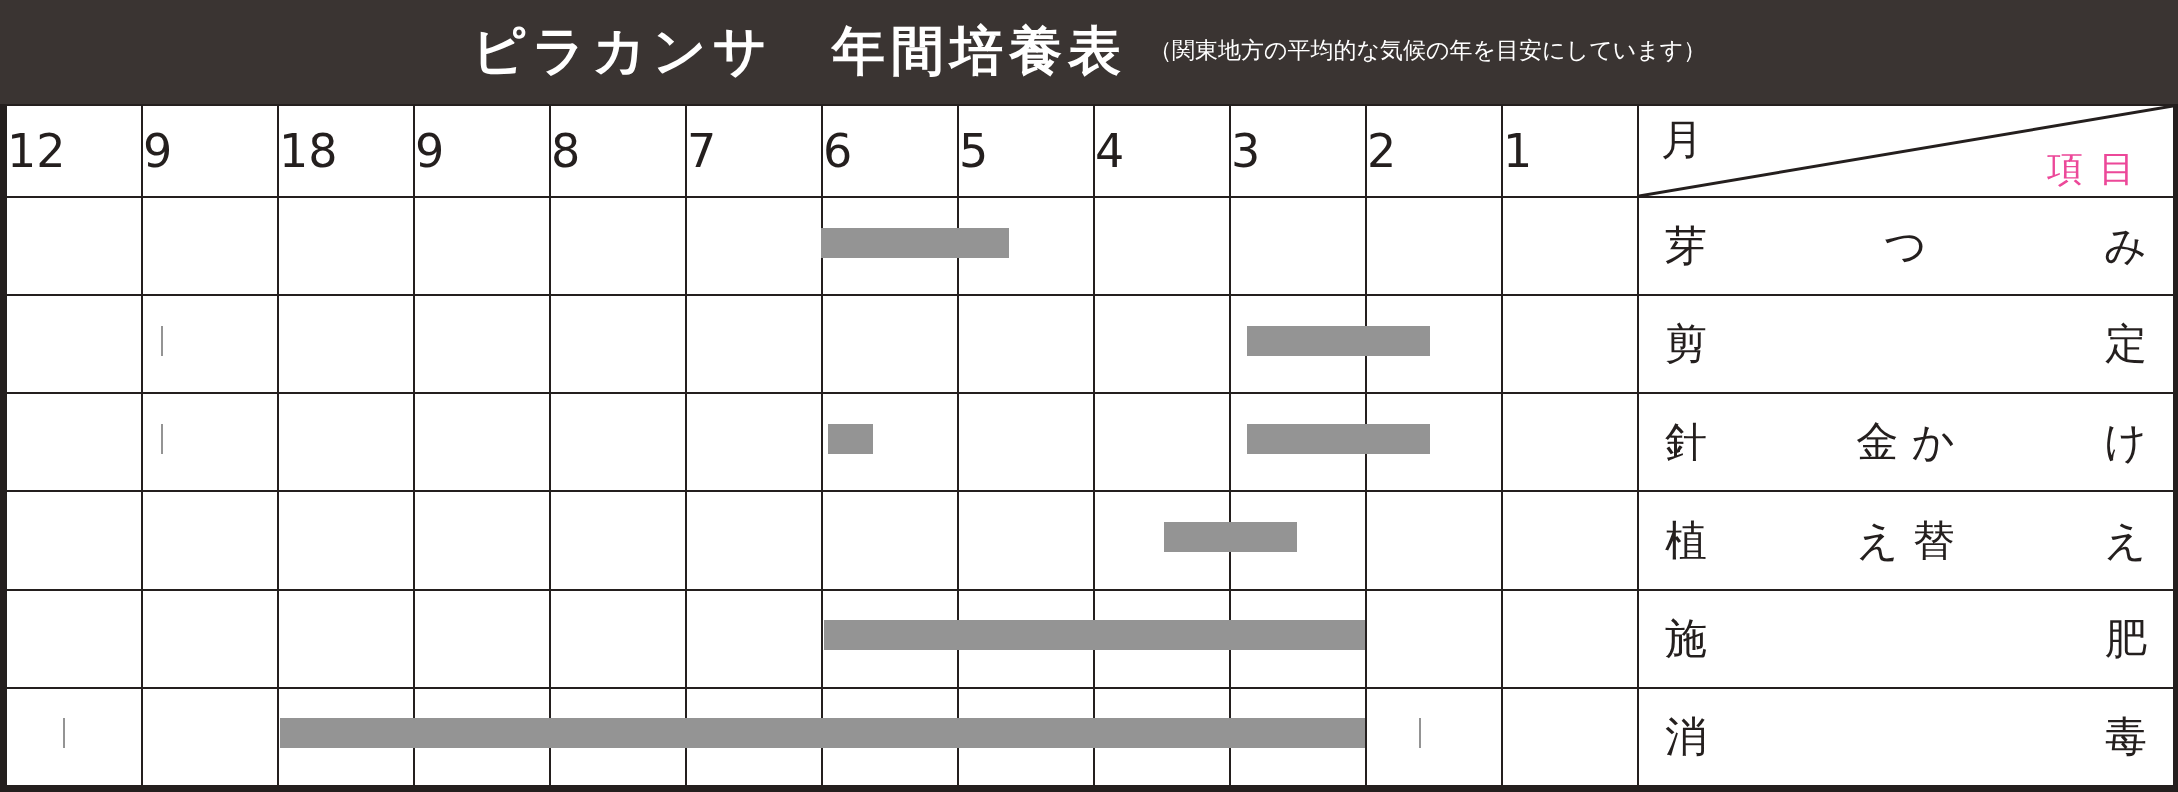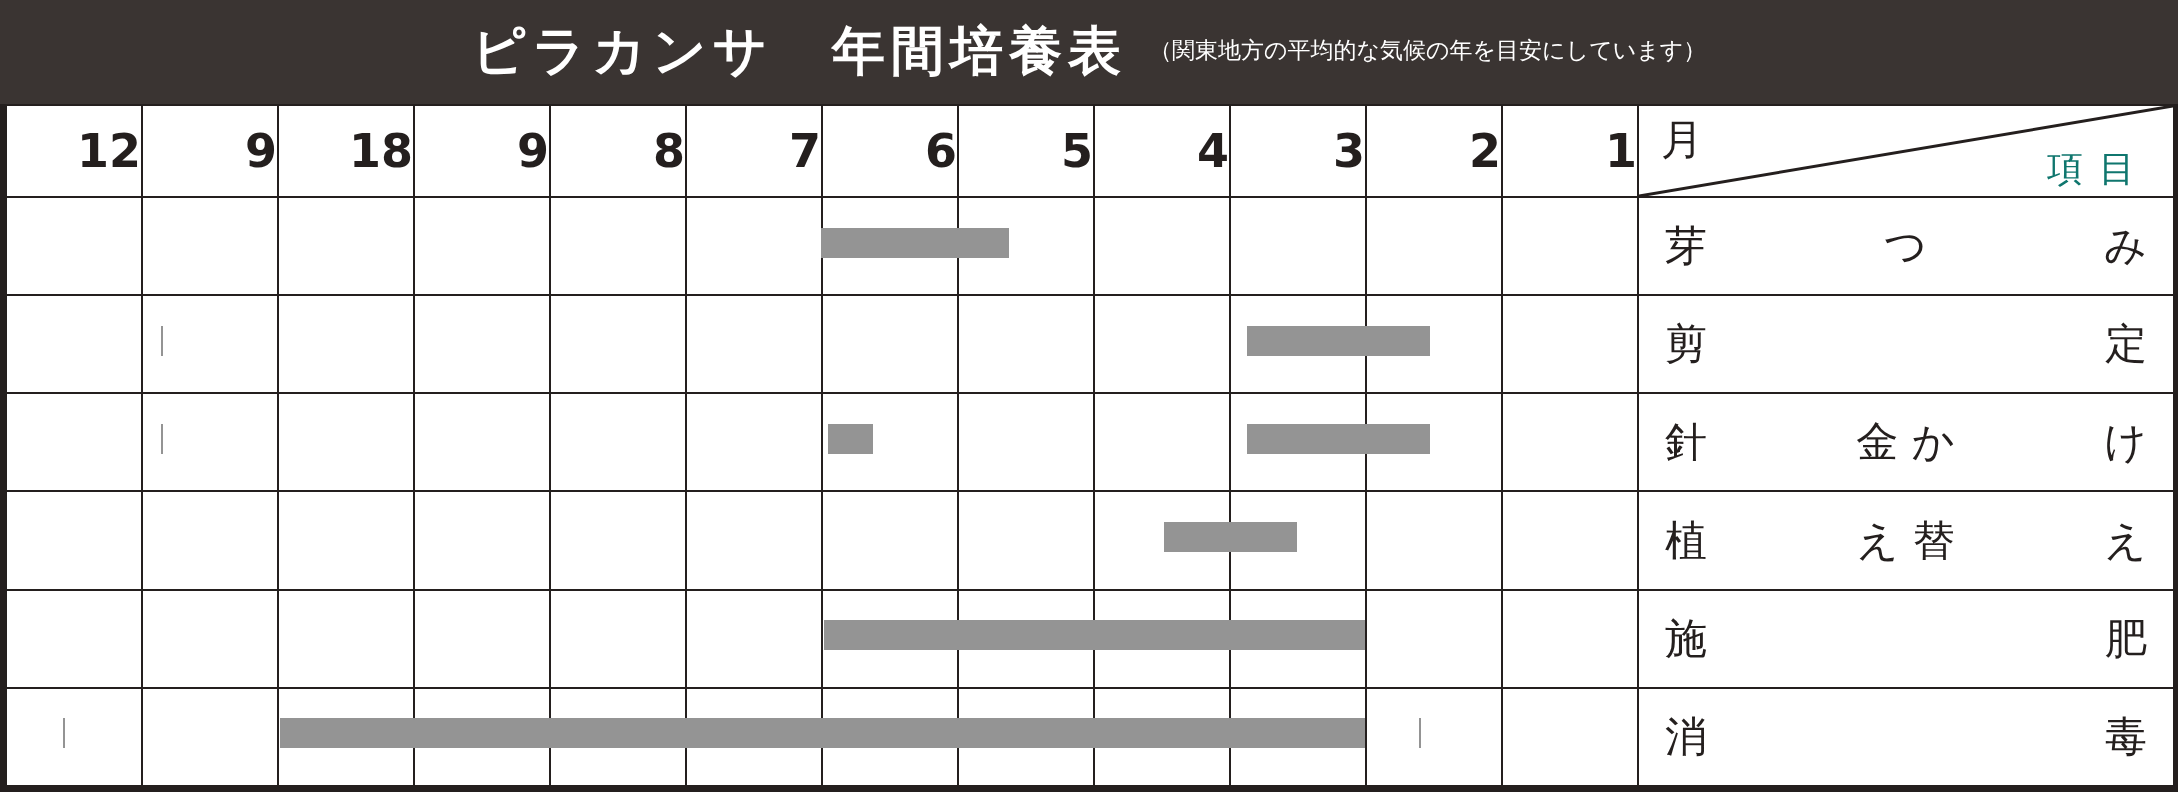--- a/index.html
+++ b/index.html
@@ -70,27 +70,26 @@
     height: 683px;
     table-layout: fixed;
   }
   table.tbl td {
     border: 2px solid #241f1e;
     padding: 0;
     margin: 0;
     position: relative;
   }
   table.tbl td.mon-head {
-    text-align: right;
+    text-align: left;
     vertical-align: middle;
     font-family: "DejaVu Sans", "Liberation Sans", sans-serif;
     font-size: 46px;
     color: #241f1e;
     height: 90px;
-    font-weight: bold;
   }
   table.tbl td.label-head {
     position: relative;
     overflow: hidden;
   }
   table.tbl td.label-cell {
     font-family: "DejaVu Serif", "Liberation Serif", serif;
     font-size: 42px;
     color: #241f1e;
     padding: 0 26px;
@@ -127,21 +126,21 @@
     font-family: "DejaVu Serif", "Liberation Serif", serif;
     font-size: 42px;
     color: #241f1e;
   }
   .corner .c-item {
     position: absolute;
     right: 22px;
     bottom: 2px;
     font-family: "DejaVu Serif", "Liberation Serif", serif;
     font-size: 36px;
-    color: #0f766e;
+    color: #ec4899;
     letter-spacing: 16px;
   }
 
   
   .bars {
     position: absolute;
     left: 0;
     top: 0;
     width: 2178px;
     height: 792px;

